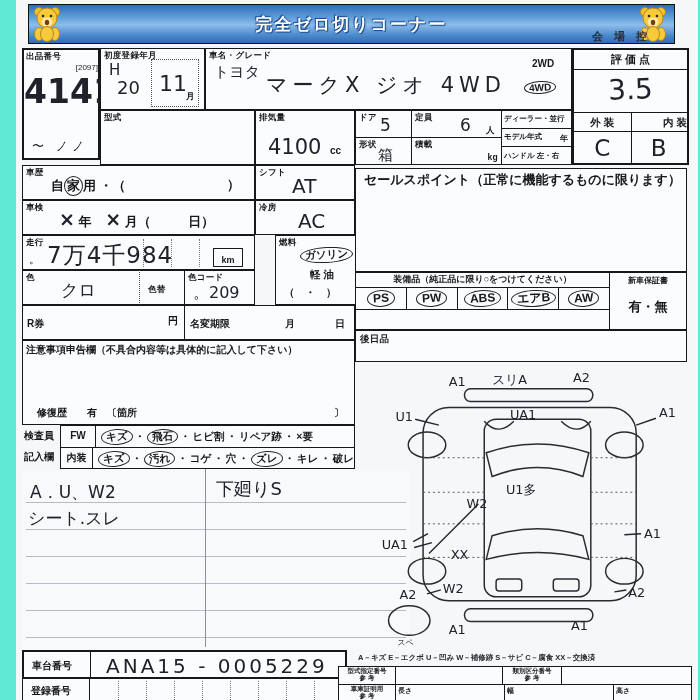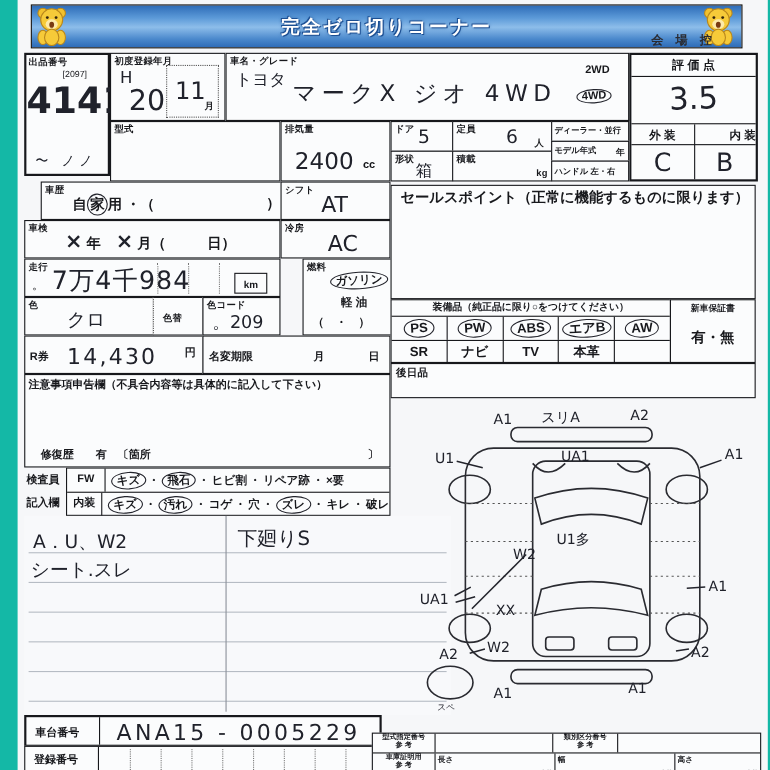--- a/index.html
+++ b/index.html
@@ -1,16 +1,16 @@
 <!DOCTYPE html>
 <html><head>
 <meta charset="utf-8">
 <style>
   html,body{margin:0;padding:0;}
-  .sheet{position:relative;width:700px;height:700px;background:#14b8a6;font-family:"Liberation Sans",sans-serif;color:#17181c;overflow:hidden;}
+  .sheet{position:relative;width:700px;height:700px;background:#5eead4;font-family:"Liberation Sans",sans-serif;color:#17181c;overflow:hidden;}
   .paper{position:absolute;left:16px;top:0;width:682px;height:700px;background:#f6f7f9;}
   .p{position:absolute;}
   .bx{position:absolute;border:1.6px solid #17181c;background:#fbfcfd;box-sizing:border-box;}
   .bx2{border-width:2.4px;}
   .lbl{font-size:8.5px;font-weight:bold;letter-spacing:.3px;white-space:nowrap;}
   .lbl2{font-size:10px;font-weight:bold;white-space:nowrap;}
   .hw{font-family:"DejaVu Sans","Liberation Sans",sans-serif;color:#20222b;white-space:nowrap;}
   .circ{border:1.7px solid #23242c;border-radius:50%;padding:0 4px;display:inline-block;transform:rotate(-3deg);}
   .isep{margin:0 2px;font-weight:bold;}
   .ditem{font-weight:bold;}
@@ -55,29 +55,29 @@
       <circle cx="19" cy="12" r="1.3" fill="#33230d"></circle>
     <ellipse cx="15" cy="18.5" rx="2.2" ry="2.8" fill="#7a3b12"></ellipse>
     <ellipse cx="7" cy="30" rx="4.5" ry="6.5" fill="#f6ca39" stroke="#b9871c"></ellipse>
     <ellipse cx="23" cy="30" rx="4.5" ry="6.5" fill="#f6ca39" stroke="#b9871c"></ellipse>
     <ellipse cx="15" cy="30" rx="6.5" ry="7.5" fill="#f6ca39" stroke="#b9871c"></ellipse>
   </svg>
   <div class="p" style="left:592px;top:29px;font-size:11px;font-weight:bold;letter-spacing:4px;color:#2a2b31;">会 場 控</div>
 
   <div class="bx bx2" style="left:22px;top:48px;width:78px;height:112px;">
     <span class="lbl p" style="left:2px;top:1px;">出品番号</span>
-    <span class="p" style="left:14px;right:0;top:13px;text-align:center;font-size:8px;">[2097]</span>
+    <span class="p" style="left:14px;right:0;top:13px;text-align:right;font-size:8px;">[2097]</span>
     <span class="hw p" style="left:0;right:0;top:22px;text-align:center;font-size:33px;font-weight:bold;">4141</span>
     <span class="hw p" style="left:8px;top:88px;font-size:12px;letter-spacing:4px;">〜 ノノ</span>
   </div>
 
   <div class="bx" style="left:100px;top:48px;width:105px;height:62px;">
     <span class="lbl p" style="left:3px;top:1px;">初度登録年月</span>
     <span class="hw p" style="left:8px;top:12px;font-size:15px;">H</span>
-    <span class="hw p" style="left:16px;top:28px;font-size:26px;">20</span>
+    <span class="hw p" style="left:16px;top:28px;font-size:18px;">20</span>
     <span class="p" style="left:50px;top:10px;width:46px;height:46px;border:1.2px dotted #555;"></span>
     <span class="hw p" style="left:58px;top:22px;font-size:22px;">11</span>
     <span class="lbl p" style="left:85px;top:42px;">月</span>
   </div>
 
   <div class="bx" style="left:205px;top:48px;width:367px;height:62px;">
     <span class="lbl p" style="left:3px;top:1px;">車名・グレード</span>
     <span class="hw p" style="left:8px;top:14px;font-size:15px;">トヨタ</span>
     <span class="hw p" style="left:60px;top:22px;font-size:21px;letter-spacing:5px;">マークX ジオ 4WD</span>
     <span class="lbl2 p" style="left:326px;top:9px;">2WD</span>
@@ -95,21 +95,21 @@
       <span class="hw p" style="left:0;width:50%;top:22px;text-align:center;font-size:23px;">C</span>
       <span class="hw p" style="right:0;width:50%;top:22px;text-align:center;font-size:23px;">B</span>
     </div>
   </div>
 
   <div class="bx" style="left:100px;top:110px;width:155px;height:55px;">
     <span class="lbl p" style="left:3px;top:1px;">型式</span>
   </div>
   <div class="bx" style="left:255px;top:110px;width:100px;height:55px;">
     <span class="lbl p" style="left:3px;top:1px;">排気量</span>
-    <span class="hw p" style="left:12px;top:24px;font-size:21px;">2400</span>
+    <span class="hw p" style="left:12px;top:24px;font-size:21px;">4100</span>
     <span class="lbl2 p" style="left:74px;top:34px;">cc</span>
   </div>
   <div class="bx" style="left:355px;top:110px;width:57px;height:28px;">
     <span class="lbl p" style="left:3px;top:1px;">ドア</span>
     <span class="hw p" style="left:24px;top:4px;font-size:17px;">5</span>
   </div>
   <div class="bx" style="left:355px;top:137px;width:57px;height:28px;">
     <span class="lbl p" style="left:3px;top:1px;">形状</span>
     <span class="hw p" style="left:22px;top:8px;font-size:15px;">箱</span>
   </div>
@@ -126,21 +126,21 @@
     <span class="p" style="left:2px;top:3px;font-size:7.5px;font-weight:bold;white-space:nowrap;">ディーラー・並行</span>
   </div>
   <div class="bx" style="left:501px;top:128px;width:71px;height:19px;">
     <span class="p" style="left:2px;top:3px;font-size:7.5px;font-weight:bold;font-family:Liberation Serif, serif;">モデル年式</span>
     <span class="p" style="right:3px;top:4px;font-size:8px;font-weight:bold;">年</span>
   </div>
   <div class="bx" style="left:501px;top:146px;width:71px;height:19px;">
     <span class="p" style="left:2px;top:4px;font-size:7.5px;font-weight:bold;">ハンドル 左・右</span>
   </div>
 
-  <div class="bx" style="left:22px;top:165px;width:233px;height:35px;margin-left:15px;">
+  <div class="bx" style="left:22px;top:165px;width:233px;height:35px;">
     <span class="lbl p" style="left:3px;top:1px;">車歴</span>
     <span class="p" style="left:28px;top:10px;font-size:13px;font-weight:bold;">
       <span>自</span><span class="circ" style="padding:0 2px;">家</span><span>用 ・（</span>
     </span>
     <span class="p" style="right:14px;top:10px;font-size:13px;font-weight:bold;">）</span>
   </div>
   <div class="bx" style="left:255px;top:165px;width:100px;height:35px;text-align:center;">
     <span class="lbl p" style="left:3px;top:1px;">シフト</span>
     <span class="hw p" style="left:36px;top:8px;font-size:20px;">AT</span>
   </div>
@@ -185,21 +185,20 @@
   <div class="bx" style="left:139px;top:270px;width:46px;height:35px;border-left:1.2px dotted #555;">
     <span class="lbl p" style="left:8px;top:13px;">色替</span>
   </div>
   <div class="bx" style="left:184px;top:270px;width:71px;height:35px;">
     <span class="lbl p" style="left:3px;top:1px;">色コード</span>
     <span class="hw p" style="left:8px;top:12px;font-size:16px;">。209</span>
   </div>
 
   <div class="bx" style="left:22px;top:305px;width:163px;height:35px;text-align:right;">
     <span class="lbl2 p" style="left:4px;top:11px;">R券</span>
-    <span class="hw p" style="left:38px;top:6px;font-size:20px;letter-spacing:2px;">14,430</span>
     <span class="lbl2 p" style="right:6px;top:8px;">円</span>
   </div>
   <div class="bx" style="left:184px;top:305px;width:171px;height:35px;">
     <span class="lbl2 p" style="left:5px;top:11px;">名変期限</span>
     <span class="lbl2 p" style="left:100px;top:11px;">月</span>
     <span class="lbl2 p" style="left:150px;top:11px;">日</span>
   </div>
 
   <div class="bx" style="left:22px;top:340px;width:333px;height:85px;">
     <span class="p" style="left:3px;top:2px;font-size:10px;font-weight:bold;white-space:nowrap;">注意事項申告欄（不具合内容等は具体的に記入して下さい）</span>
@@ -258,27 +257,20 @@
   </div>
 
   <div class="bx" style="left:355px;top:272px;width:255px;height:58px;">
     <div style="height:14px;font-size:9px;font-weight:bold;text-align:center;border-bottom:1.2px solid #17181c;">装備品（純正品に限り○をつけてください）</div>
     <div class="eqrow" style="border-bottom:1.2px solid #17181c;">
         <span class="eqcell"><span class="circ">PS</span></span>
         <span class="eqcell"><span class="circ">PW</span></span>
         <span class="eqcell"><span class="circ">ABS</span></span>
         <span class="eqcell"><span class="circ">エアB</span></span>
         <span class="eqcell"><span class="circ">AW</span></span>
-      </div>
-    <div class="eqrow">
-        <span class="eqcell"><span>SR</span></span>
-        <span class="eqcell"><span>ナビ</span></span>
-        <span class="eqcell"><span>TV</span></span>
-        <span class="eqcell"><span>本革</span></span>
-        <span class="eqcell"><span></span></span>
       </div>
   </div>
   <div class="bx" style="left:355px;top:330px;width:332px;height:32px;">
     <span class="lbl p" style="left:4px;top:2px;font-size:9.5px;">後日品</span>
   </div>
   <div class="bx" style="left:609px;top:272px;width:78px;height:58px;">
     <span class="p" style="left:0;right:0;top:2px;text-align:center;font-size:8px;font-weight:bold;">新車保証書</span>
     <span class="p" style="left:0;right:0;top:25px;text-align:center;font-size:13px;font-weight:bold;">有・無</span>
   </div>
 
@@ -336,20 +328,21 @@
         <text class="dl" x="18" y="238">A2</text>
         <text class="dl" x="266" y="176">A1</text>
         <text class="dl" x="250" y="236">A2</text>
         <text class="dl" x="68" y="274">A1</text>
         <text class="dl" x="192" y="270">A1</text>
         <text class="dl dls" x="16" y="285">スペ</text>
       </g>
     </svg>
   </div>
 
+  <div class="p" style="left:358px;top:653px;width:336px;font-size:7.5px;font-weight:bold;white-space:nowrap;color:#2a2b31;">A－キズ  E－エクボ  U－凹み  W－補修跡  S－サビ  C－腐食  XX－交換済</div>
 
   <div class="bx" style="left:338px;top:666px;width:354px;height:40px;">
     <div class="row" style="height:17px;border-bottom:1.2px solid #17181c;">
       <span style="width:56px;border-right:1.2px solid #17181c;font-size:6.5px;font-weight:bold;line-height:1.15;text-align:center;">
         <span>型式指定番号</span><br>
         <span>参 考</span>
       </span>
       <span style="width:106px;border-right:1.2px solid #17181c;"></span>
       <span style="width:58px;border-right:1.2px solid #17181c;font-size:6.5px;font-weight:bold;line-height:1.15;text-align:center;">
         <span>類別区分番号</span><br>

